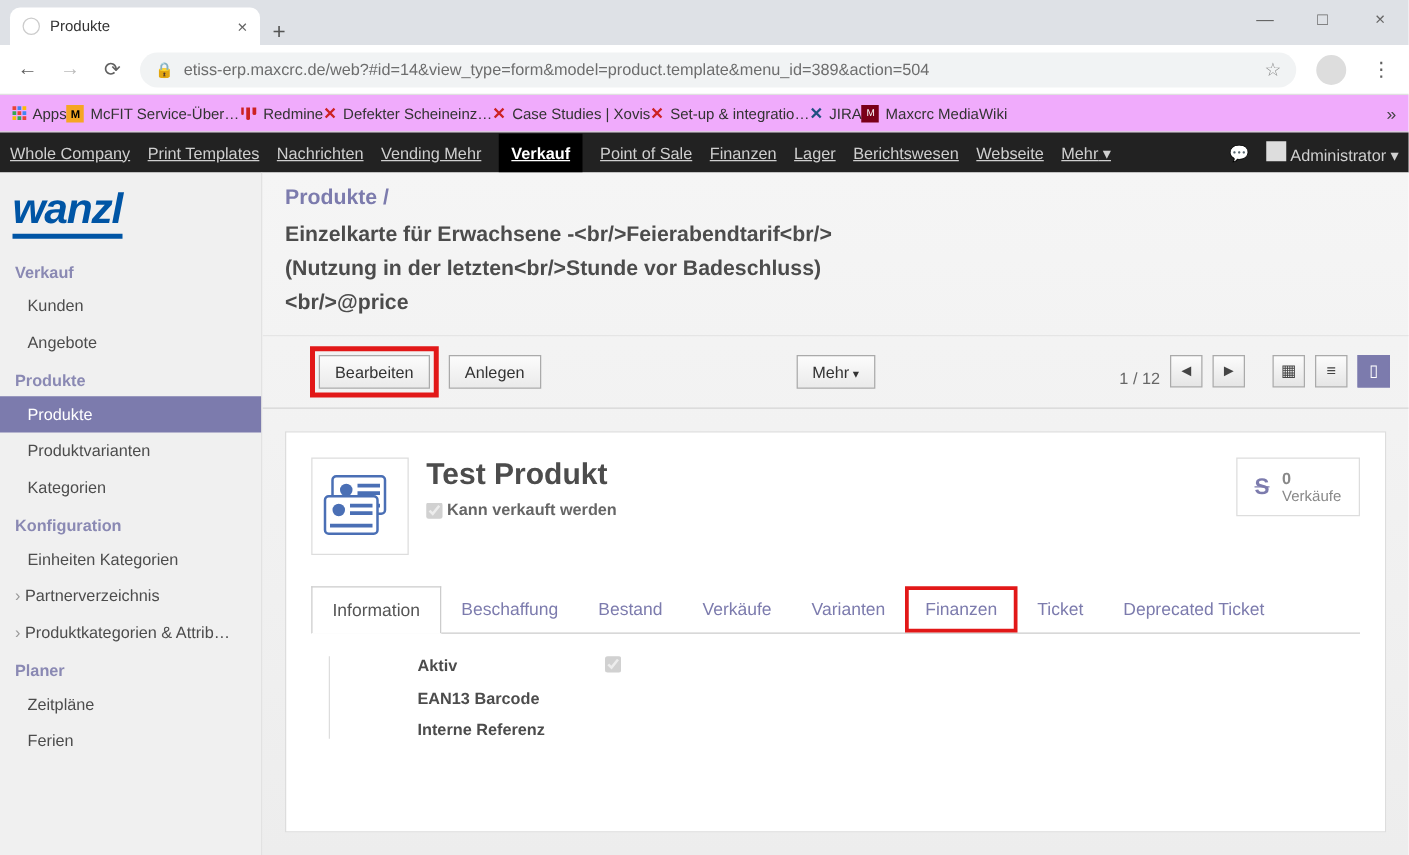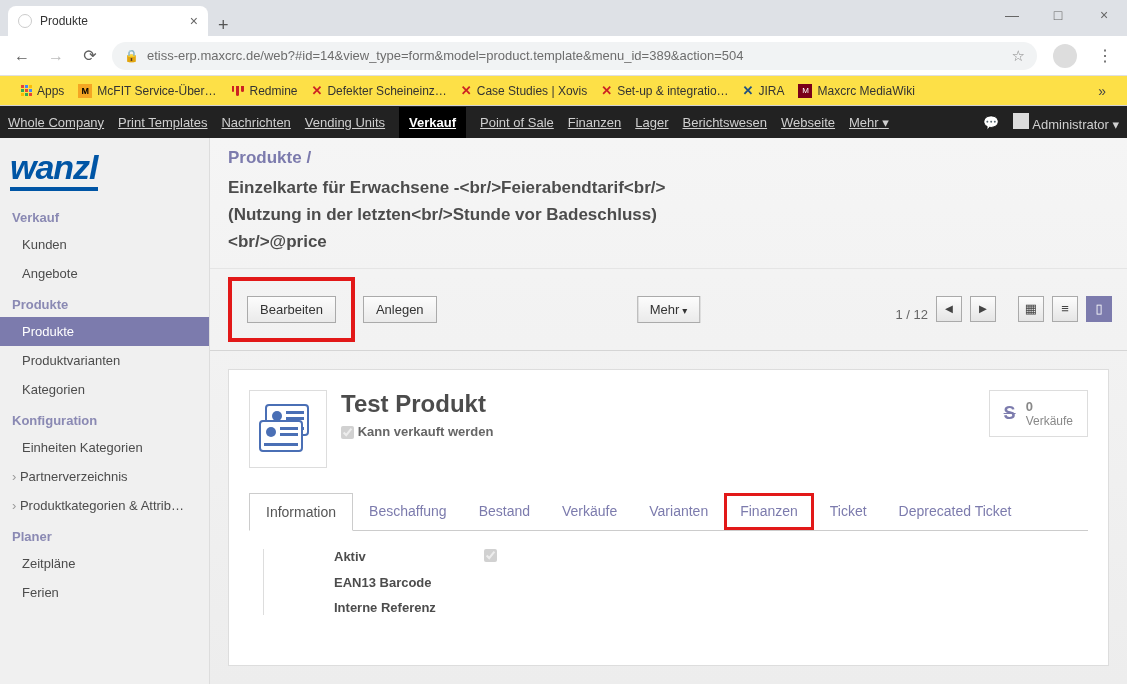--- a/index.html
+++ b/index.html
@@ -17,21 +17,21 @@
 
   .addr-bar { height: 40px; background: #fff; display: flex; align-items: center; padding: 0 10px; gap: 10px; border-bottom: 1px solid #e0e0e0; }
   .nav-ico { color: #606060; font-size: 16px; width: 24px; text-align: center; }
   .nav-ico.disabled { color: #bbb; }
   .url-box { flex: 1; background: #f1f3f4; border-radius: 15px; height: 28px; display: flex; align-items: center; padding: 0 12px; gap: 8px; color: #555; }
   .lock { color: #5f6368; font-size: 12px; }
   .url-text { font-size: 13px; color: #6d6d6d; white-space: nowrap; overflow: hidden; }
   .star { color: #888; font-size: 15px; }
   .avatar-circle { width: 24px; height: 24px; background: #ddd; border-radius: 50%; margin: 0 6px; }
 
-  .bookmark-bar { height: 30px; background: #fde047; display: flex; align-items: center; padding: 0 21px; gap: 14px; border-bottom: 1px solid #d3d3d3; font-size: 12px; color: #333; }
+  .bookmark-bar { height: 30px; background: #f0abfc; display: flex; align-items: center; padding: 0 10px; border-bottom: 1px solid #d3d3d3; font-size: 12px; color: #333; }
   .bm { display: flex; align-items: center; gap: 5px; white-space: nowrap; }
   .bm-ico { width: 14px; height: 14px; display: inline-block; }
   .apps-ico { display: grid; grid-template-columns: repeat(3, 3px); grid-template-rows: repeat(3, 3px); gap: 1px; }
   .apps-ico i { background: #f4b400; width: 3px; height: 3px; }
   .apps-ico i:nth-child(1){background:#ea4335;} .apps-ico i:nth-child(2){background:#4285f4;} .apps-ico i:nth-child(3){background:#fbbc05;} .apps-ico i:nth-child(4){background:#34a853;} .apps-ico i:nth-child(5){background:#ea4335;} .apps-ico i:nth-child(6){background:#4285f4;} .apps-ico i:nth-child(7){background:#fbbc05;} .apps-ico i:nth-child(8){background:#34a853;} .apps-ico i:nth-child(9){background:#ea4335;}
   .mcfit { background: #f5a623; color: #000; font-weight: bold; font-size: 9px; text-align: center; width: 14px; height: 14px; line-height: 14px; }
   .redmine-ico { width: 14px; height: 10px; display: flex; justify-content: center; }
   .redmine-ico span { width: 3px; background: #c22; margin: 0 1px; border-radius: 0 0 2px 2px; }
   .x-ico { color: #c22; font-weight: bold; font-size: 13px; }
   .maxcrc-ico { width: 14px; height: 14px; background: #7a0019; color: #fff; font-size: 8px; text-align: center; line-height: 14px; }
@@ -54,21 +54,21 @@
   .side-item.active { background: #7c7bad; color: #fff; }
   .side-item.sub:before { content: "› "; color: #999; margin-left: -10px; }
 
   .content { flex: 1; background: linear-gradient(#f5f5f5, #ededed); display: flex; flex-direction: column; overflow: hidden;}
   .bc { padding: 10px 18px 0; color: #7c7bad; font-size: 17px; font-weight: bold; }
   .bc a { color: #7c7bad; }
   .prod-name { padding: 6px 18px 12px; color: #4c4c4c; font-size: 17px; font-weight: bold; line-height: 1.6; }
   .action-row { padding: 8px 0 8px 18px; display: flex; align-items: center; gap: 8px; border-bottom: 1px solid #d5d5d5; border-top: 1px solid #e5e5e5;}
   .btn { background: linear-gradient(#fcfcfc,#eaeaea); border: 1px solid #aaa; padding: 5px 12px; font-size: 13px; color: #333; cursor: default; }
   .btn.caret:after { content: " ▾"; font-size: 10px; }
-  .red-box { border: 4px solid #e21818; padding: 15px; display: inline-block; }
+  .red-box { border: 4px solid #e21818; padding: 3px; display: inline-block; margin-left: 20px; }
   .pager { margin-left: auto; margin-right: 15px; display: flex; align-items: flex-end; gap: 8px; color: #666; font-size: 13px; }
   .pg-btn { border: 1px solid #aaa; background: linear-gradient(#fcfcfc,#e5e5e5); width: 26px; height: 26px; text-align: center; line-height: 24px; color: #444; cursor: default; }
   .pg-btn.active { background: #7c7bad; color: #fff; border-color: #7c7bad; }
   .mid-btn { position: absolute; left: 50%; transform: translateX(-50%); }
   .action-row-wrap { position: relative; }
 
   .sheet { background: #fff; margin: 18px; padding: 20px; border: 1px solid #ddd; flex: 1; overflow-y: auto; }
   .sheet-head { display: flex; align-items: flex-start; gap: 14px; }
   .prod-img { width: 78px; height: 78px; border: 1px solid #ddd; display: flex; align-items: center; justify-content: center; color: #4a6fb5; font-size: 34px; }
   .sheet-title { font-size: 24px; font-weight: bold; color: #4c4c4c; }
@@ -167,21 +167,21 @@
       <span class="maxcrc-ico">M</span>
       <span>Maxcrc MediaWiki</span>
     </span>
   <span class="bm-more">»</span>
 </div>
 
 <div class="app-nav">
   <span class="item">Whole Company</span>
   <span class="item">Print Templates</span>
   <span class="item">Nachrichten</span>
-  <span class="item">Vending Units</span>
+  <span class="item">Vending Mehr</span>
   <span class="item active">Verkauf</span>
   <span class="item">Point of Sale</span>
   <span class="item">Finanzen</span>
   <span class="item">Lager</span>
   <span class="item">Berichtswesen</span>
   <span class="item">Webseite</span>
   <span class="item"><span>Mehr</span> ▾</span>
   <div class="app-nav-right">
     <span>💬</span>
     <span><span class="user-av"></span> <span>Administrator</span> ▾</span>

